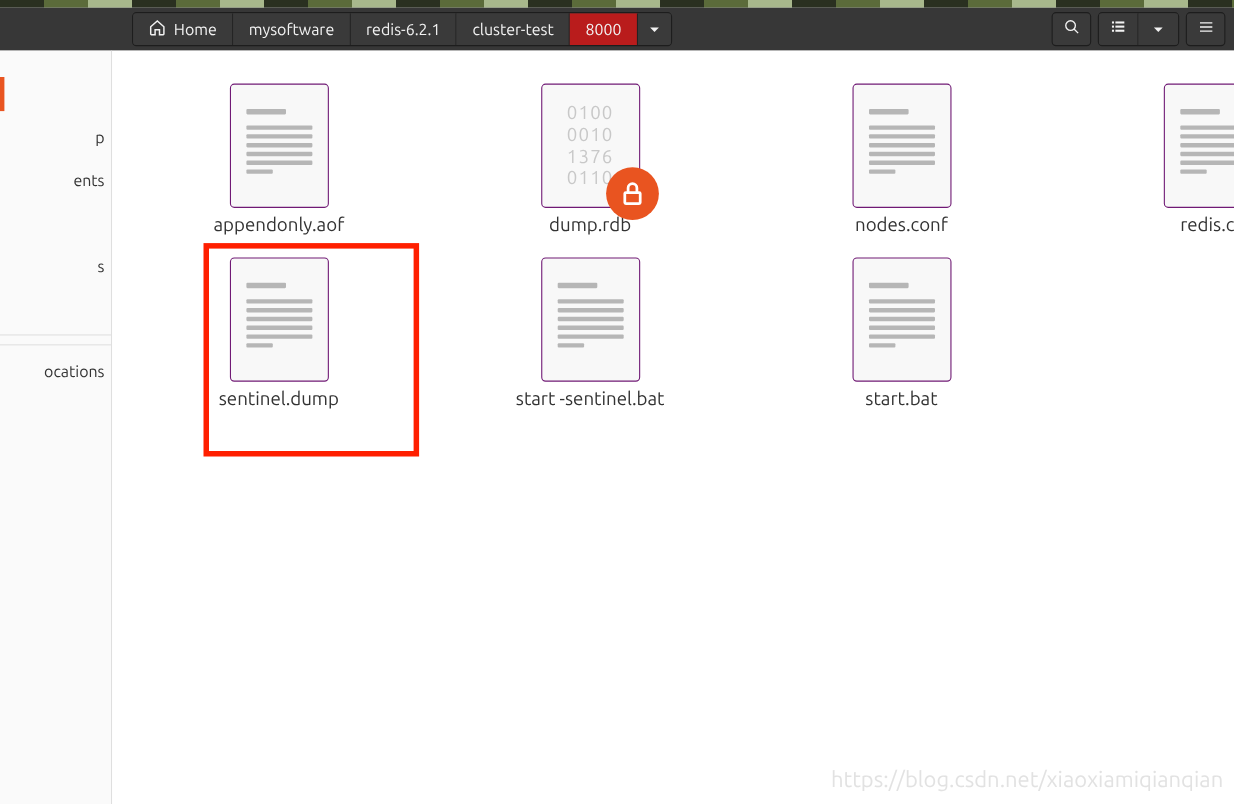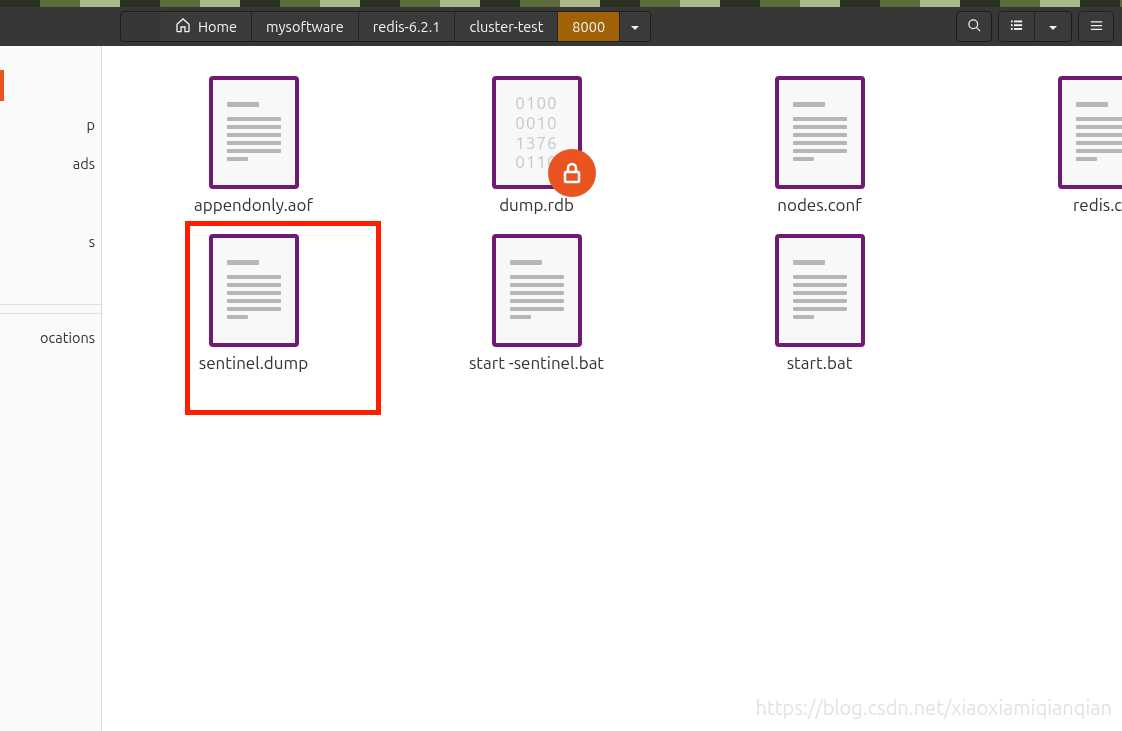--- a/index.html
+++ b/index.html
@@ -29,36 +29,35 @@
       gap: 0;
     }
     .breadcrumb-bar {
       display: flex;
       align-items: center;
       margin-left: 120px;
       height: 31px;
       border: 1px solid #1d1d1d;
       border-radius: 4px;
       overflow: hidden;
-      padding-left: 40px;
     }
     .breadcrumb-item {
       display: flex;
       align-items: center;
       padding: 0 14px;
       height: 100%;
       color: #f2f2f2;
       font-size: 14.5px;
       border-right: 1px solid #232323;
       background: #3a3a3a;
       cursor: pointer;
       gap: 7px;
     }
     .breadcrumb-item.current {
-      background: #a16207;
+      background: #b91c1c;
     }
     .breadcrumb-item:last-of-type {
       border-right: none;
     }
     .breadcrumb-dropdown {
       display: flex;
       align-items: center;
       padding: 0 10px;
       height: 100%;
       color: #f2f2f2;
@@ -178,21 +177,21 @@
       display: flex;
       flex-direction: column;
       align-items: center;
       cursor: pointer;
       position: relative;
     }
     .file-icon-box {
       width: 90px;
       height: 113px;
       background: #f8f8f8;
-      border: 4px solid #701a75;
+      border: 1px solid #701a75;
       border-radius: 4px;
       display: flex;
       flex-direction: column;
       padding: 22px 14px 14px 14px;
       gap: 4px;
       position: relative;
     }
     .file-icon-line {
       height: 4px;
       background: #b6b6b6;
@@ -330,21 +329,21 @@
 
 <div class="main-layout">
   <div class="sidebar">
     <div class="sidebar-item selected">
       <span class="label"></span>
     </div>
     <div class="sidebar-item">
       <span class="label">p</span>
     </div>
     <div class="sidebar-item">
-      <span class="label">ads</span>
+      <span class="label">ents</span>
     </div>
     <div class="sidebar-item">
       <span class="label"></span>
     </div>
     <div class="sidebar-item">
       <span class="label">s</span>
     </div>
     <div class="sidebar-item">
       <span class="label"></span>
     </div>

